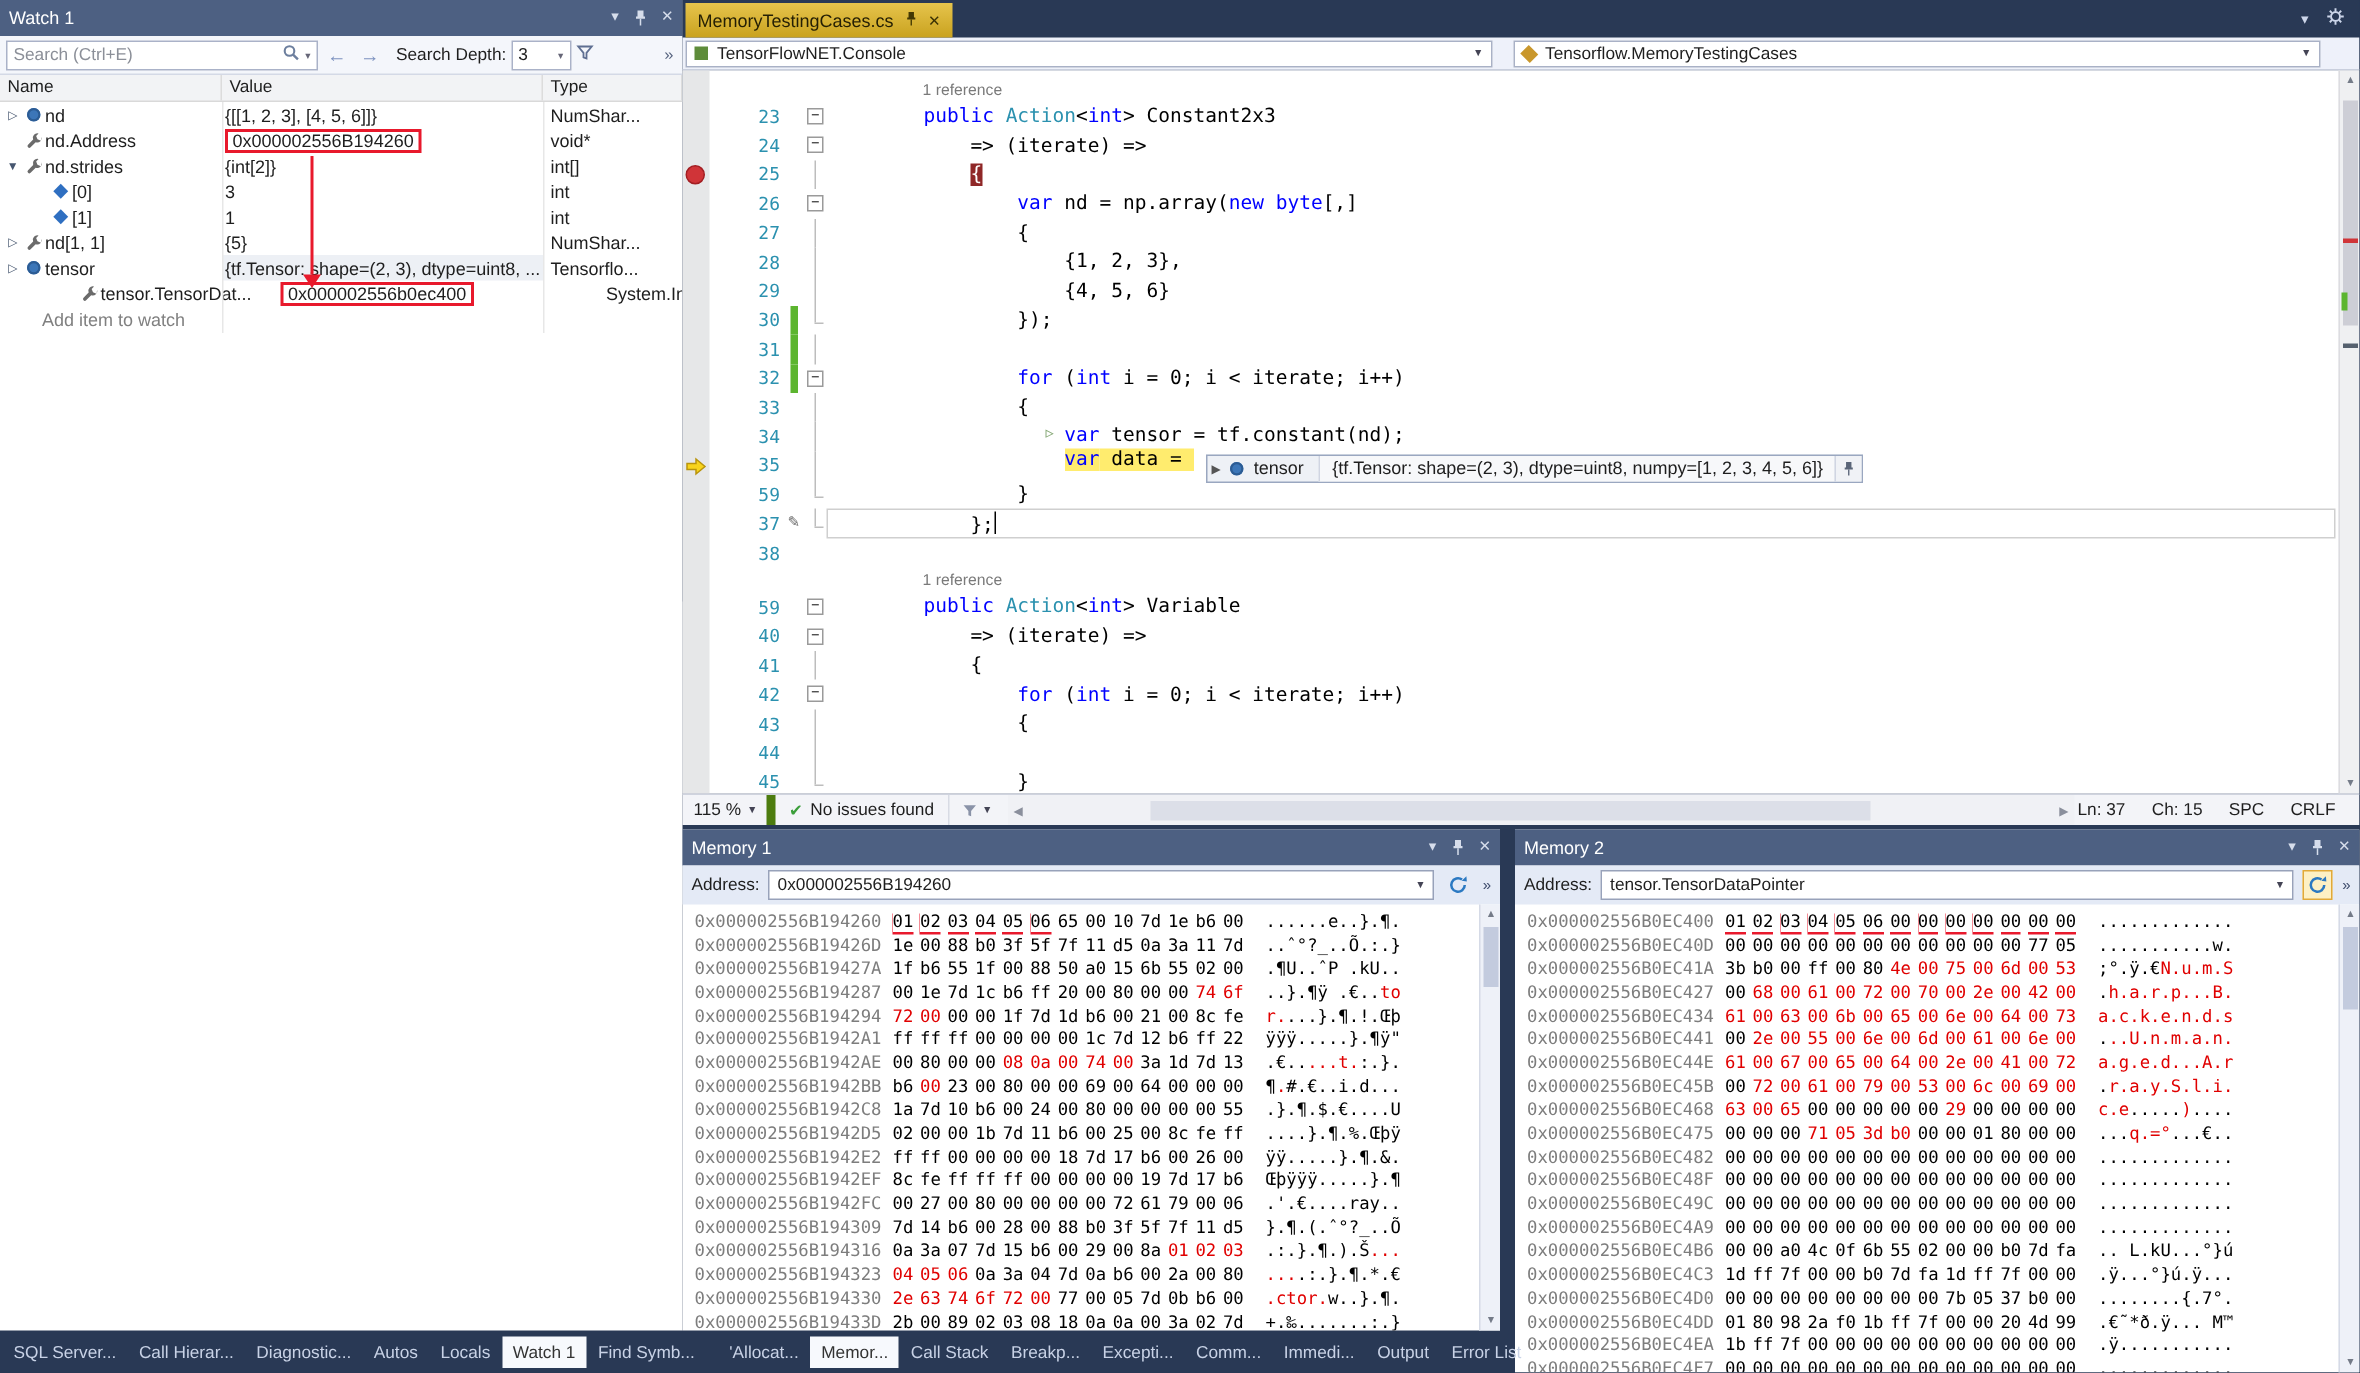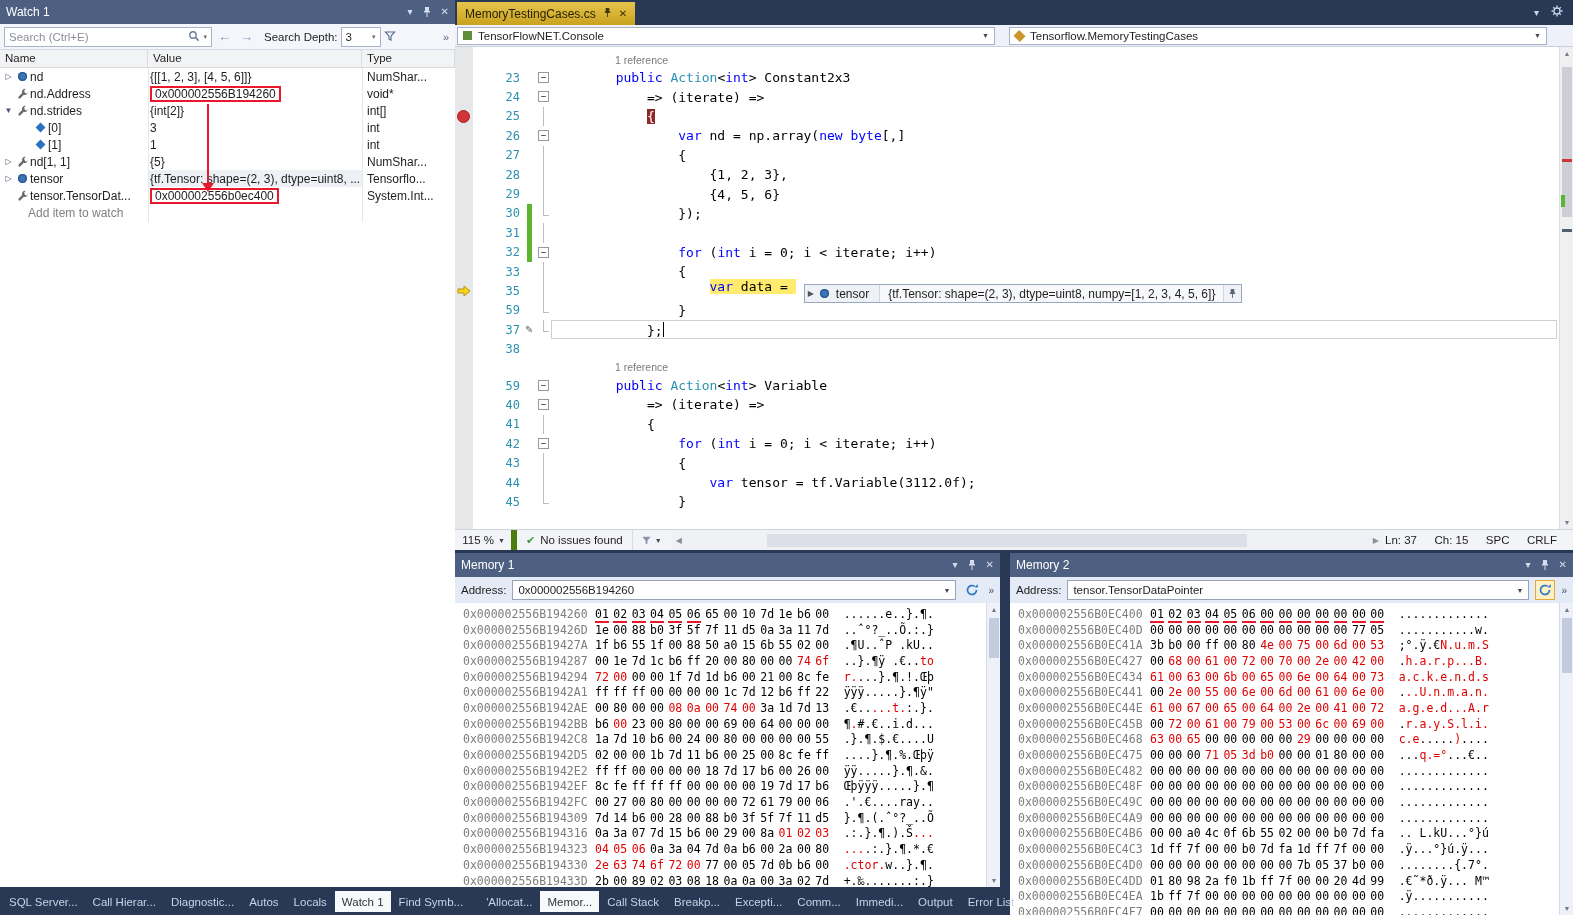--- a/index.html
+++ b/index.html
@@ -260,21 +260,21 @@
               <span class="i-class"></span>
             </span>
             <span class="w-label">tensor</span>
           </div>
           <div class="w-val shaded">
             <span>{tf.Tensor: shape=(2, 3), dtype=uint8, ...</span>
           </div>
           <div class="w-type">Tensorflo...</div>
         </div>
         <div class="w-row">
-          <div class="w-name" style="padding-left: 2px;">
+          <div class="w-name" style="padding-left: 2px; margin-left: 37px;">
             <span class="w-exp"></span>
             <span class="w-ico">
               <svg width="12" height="12" viewBox="0 0 12 12">
                 <path d="M10.8 3.2a3 3 0 0 1-4 3.6L3.4 10.2a1.2 1.2 0 0 1-1.7-1.7L5.1 5a3 3 0 0 1 3.6-4L7.1 2.6l.9 2.3 2.3.9z" fill="#6b6b6b"></path>
               </svg>
             </span>
             <span class="w-label">tensor.TensorDat...</span>
           </div>
           <div class="w-val">
             <span class="redbox">0x000002556b0ec400</span>
@@ -410,20 +410,28 @@
               <span class="fbox">−</span>
             </span>
             <span class="c-text"><span class="tk-pl">                </span><span class="tk-kw">for</span><span class="tk-pl"> (</span><span class="tk-kw">int</span><span class="tk-pl"> i = 0; i &lt; iterate; i++)</span></span>
           </div>
           <div class="c-row">
             <span class="c-bp"></span>
             <span class="c-num">33</span>
             <span class="c-chg"></span>
             <span class="c-fold fline"></span>
             <span class="c-text"><span class="tk-pl">                {</span></span>
+          </div>
+          <div class="c-row">
+            <span class="c-bp"></span>
+            <span class="c-num">34</span>
+            <span class="c-chg"></span>
+            <span class="c-fold fline"></span>
+            <span class="c-text"><span class="tk-pl">                    </span><span class="tk-kw">var</span><span class="tk-pl"> tensor = tf.constant(nd);</span></span>
+            <span class="runglyph">▹</span>
           </div>
           <div class="c-row">
             <span class="c-bp">
               <svg width="14" height="14" viewBox="0 0 14 14" style="position:absolute;left:2px;top:3px">
                 <path d="M1 5h6V2l6 5-6 5V9H1z" fill="#f8d41c" stroke="#b9940c" stroke-width="1"></path>
               </svg>
             </span>
             <span class="c-num">35</span>
             <span class="c-chg"></span>
             <span class="c-fold fline"></span>
@@ -506,21 +514,20 @@
             <span class="c-num">43</span>
             <span class="c-chg"></span>
             <span class="c-fold fline"></span>
             <span class="c-text"><span class="tk-pl">                {</span></span>
           </div>
           <div class="c-row">
             <span class="c-bp"></span>
             <span class="c-num">44</span>
             <span class="c-chg"></span>
             <span class="c-fold fline"></span>
-            <span class="c-text"><span class="tk-pl">                    </span><span class="tk-kw">var</span><span class="tk-pl"> tensor = tf.Variable(3112.0f);</span></span>
           </div>
           <div class="c-row">
             <span class="c-bp"></span>
             <span class="c-num">45</span>
             <span class="c-chg"></span>
             <span class="c-fold fend"></span>
             <span class="c-text"><span class="tk-pl">                }</span></span>
           </div>
         </div>
       <div class="ed-vscroll">

